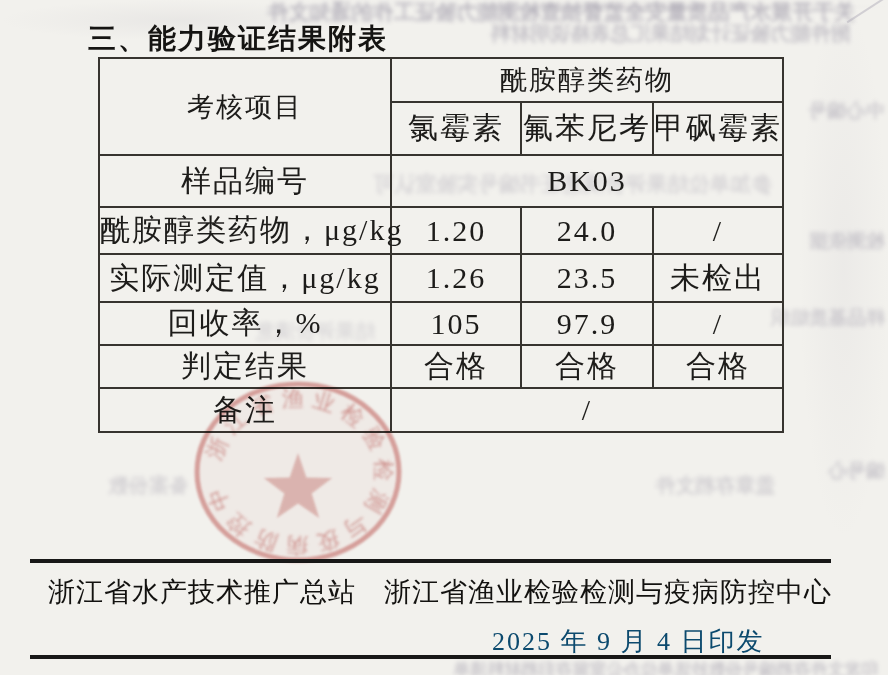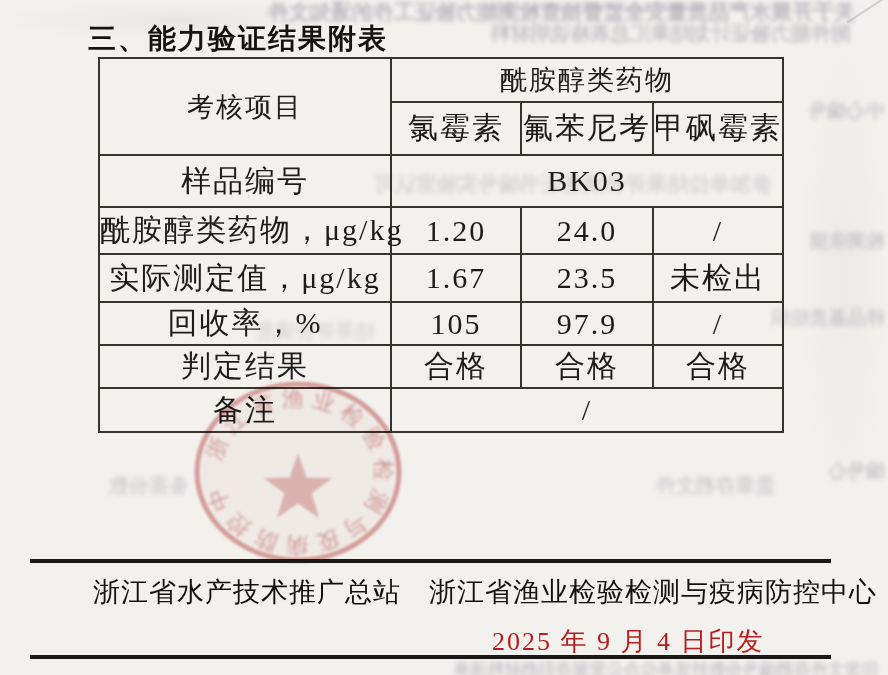--- a/index.html
+++ b/index.html
@@ -31,26 +31,26 @@
   td.num{font-size:27px;letter-spacing:1px;}
   
   .bleed{
     position:absolute;transform:scaleX(-1);filter:blur(2.2px);
     font-family:"Liberation Sans", sans-serif;font-weight:700;
     color:#716b84;white-space:nowrap;overflow:hidden;pointer-events:none;
   }
   .rule{position:absolute;left:30px;width:801px;height:4px;background:#181817;}
   .org-line{
     position:absolute;left:48px;top:574px;font-size:27px;letter-spacing:1px;
-    white-space:nowrap;color:#131210;margin-left:45px;
+    white-space:nowrap;color:#131210;
   }
   .org-line .gap{display:inline-block;width:28px;}
   .date-line{
     position:absolute;left:492px;top:624px;font-size:26px;letter-spacing:2px;
-    white-space:nowrap;color:#b91c1c;
+    white-space:nowrap;color:#0c4a6e;
   }
   .seal{position:absolute;left:188px;top:377px;mix-blend-mode:multiply;opacity:.92;}
   .corner-mark{
     position:absolute;left:842px;top:4px;width:64px;height:2px;
     background:#b6b2bd;transform:rotate(-33deg);opacity:.55;
   }
 </style>
 </head>
 <body>
 
@@ -92,21 +92,21 @@
     <td colspan="3" class="num">BK03</td>
   </tr>
   <tr style="height:47px">
     <td>酰胺醇类药物，μg/kg</td>
     <td class="num">1.20</td>
     <td class="num">24.0</td>
     <td class="num">/</td>
   </tr>
   <tr style="height:48px">
     <td>实际测定值，μg/kg</td>
-    <td class="num">1.67</td>
+    <td class="num">1.26</td>
     <td class="num">23.5</td>
     <td>未检出</td>
   </tr>
   <tr style="height:43px">
     <td>回收率，%</td>
     <td class="num">105</td>
     <td class="num">97.9</td>
     <td class="num">/</td>
   </tr>
   <tr style="height:42px">

